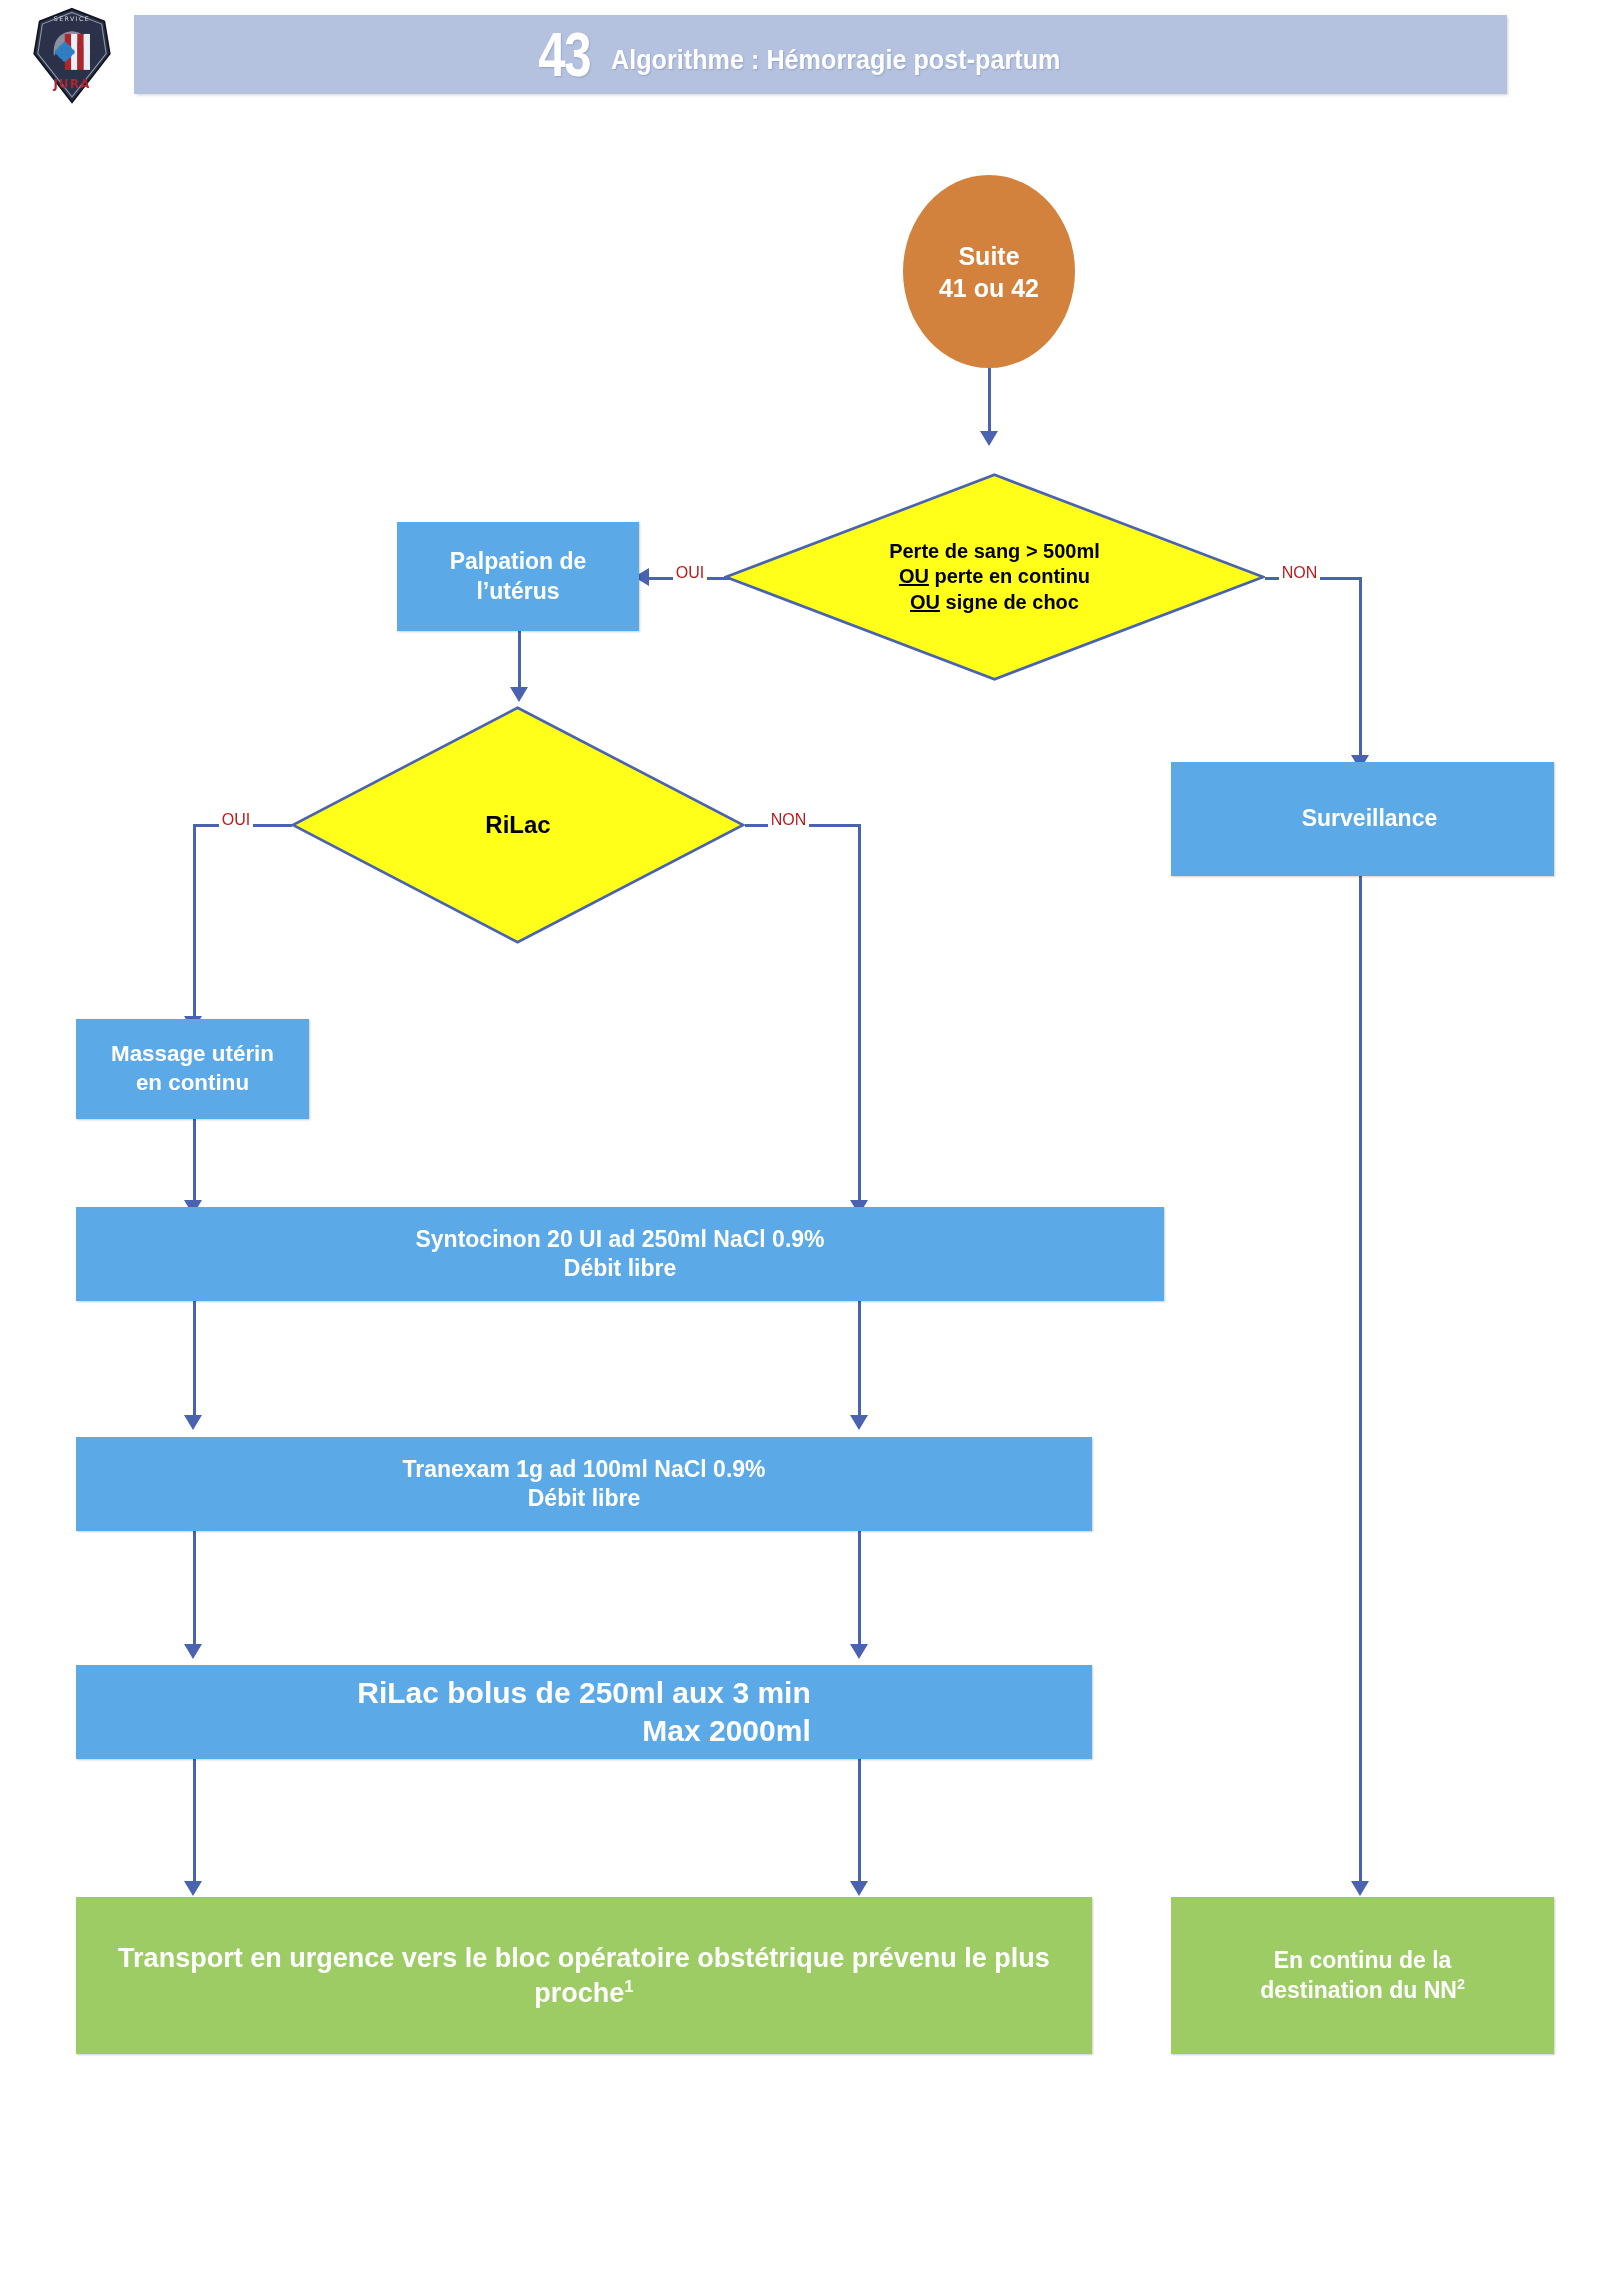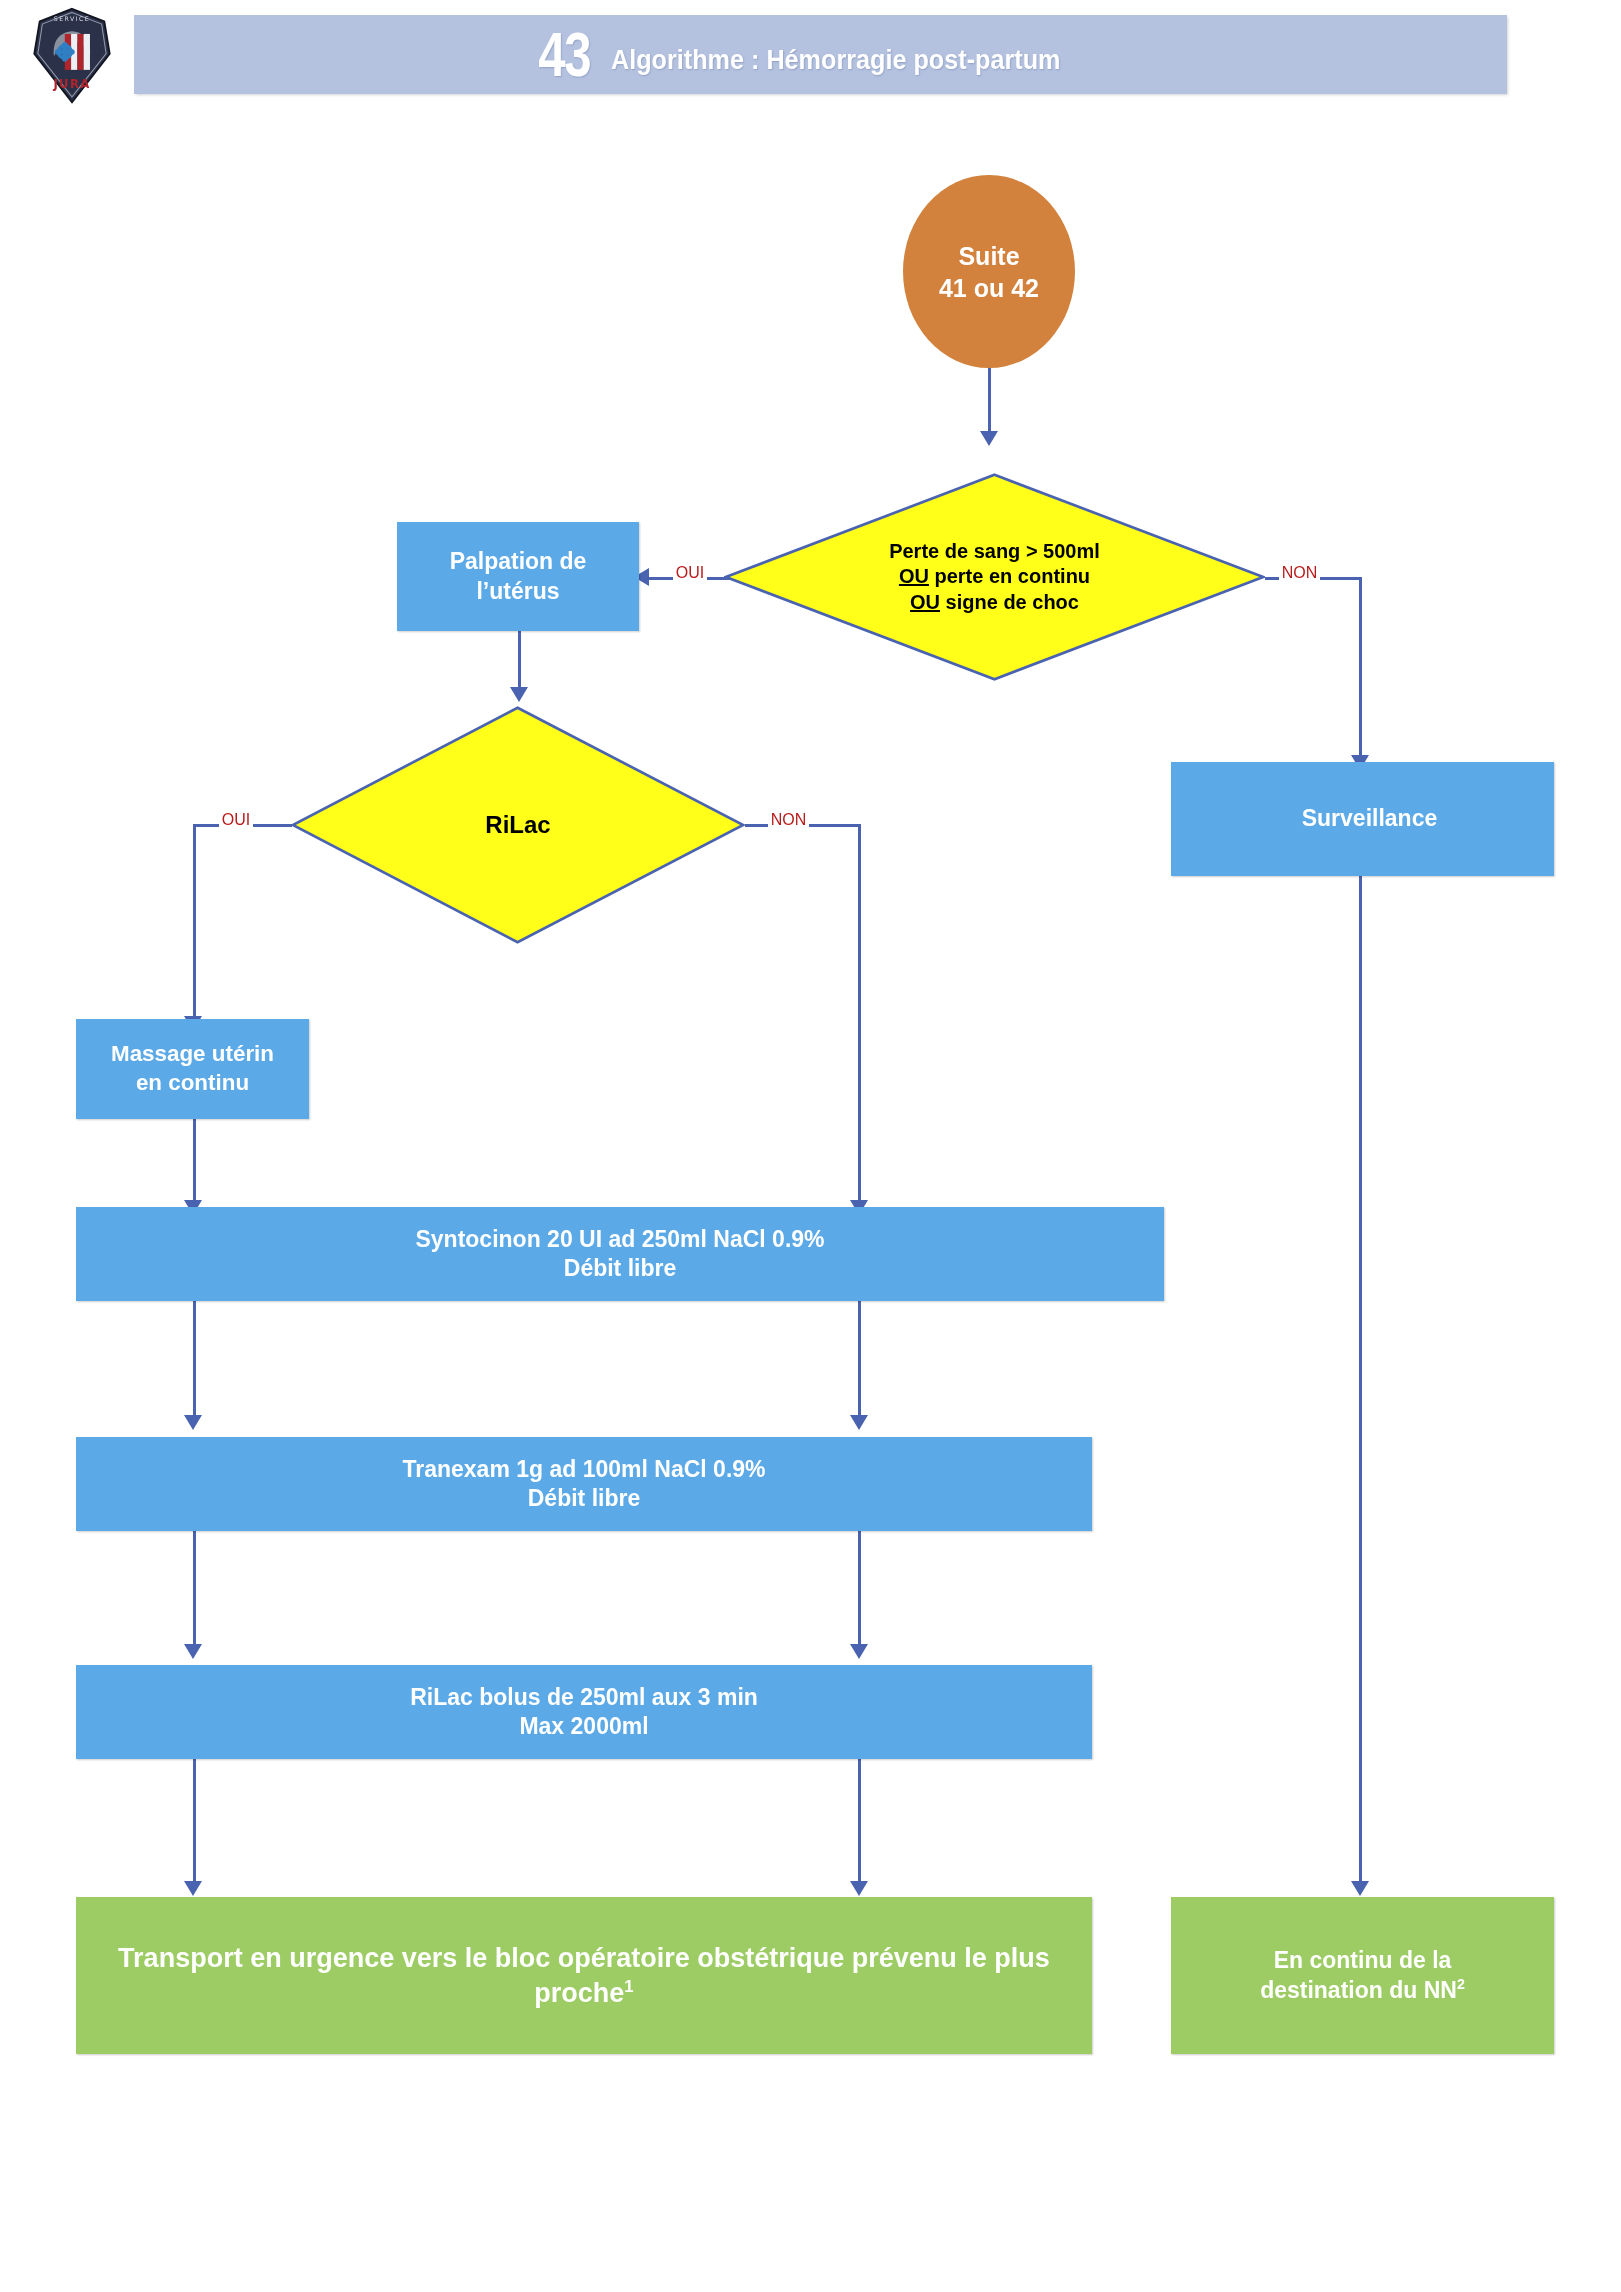--- a/index.html
+++ b/index.html
@@ -260,21 +260,21 @@
   </div>
 </div>
 
 <div class="node node-blue" style="left:76px; top:1437px; width:1016px; height:94px; font-size:23px;">
   <div>
     <div>Tranexam 1g ad 100ml NaCl 0.9%</div>
     <div>Débit libre</div>
   </div>
 </div>
 
-<div class="node node-blue" style="left:76px; top:1665px; width:1016px; height:94px; font-size:23px;">
+<div class="node node-blue" style="left:76px; top:1665px; width:1016px; height:94px; font-size:30px;text-align:right;">
   <div>
     <div>RiLac bolus de 250ml aux 3 min</div>
     <div>Max 2000ml</div>
   </div>
 </div>
 
 <div class="node node-green" style="left:76px; top:1897px; width:1016px; height:157px; font-size:27px; padding:0 12.5px;">
   <div>
     <span>Transport en urgence vers le bloc opératoire obstétrique prévenu le plus proche</span><sup>1</sup>
   </div>

